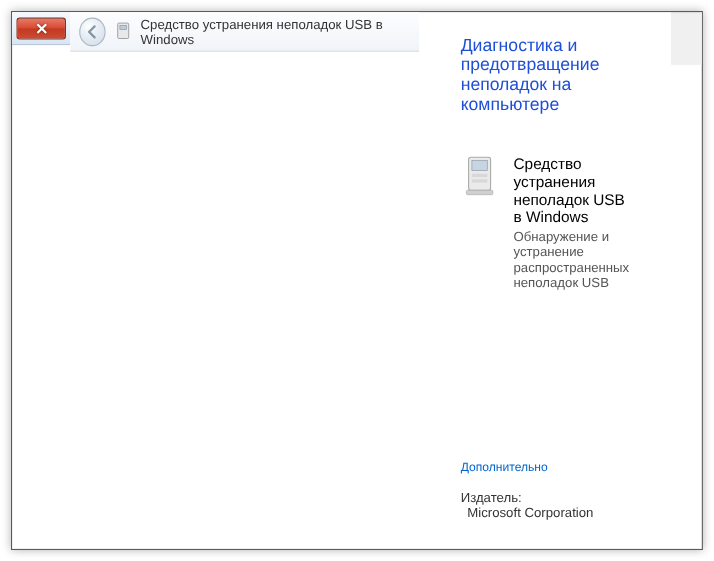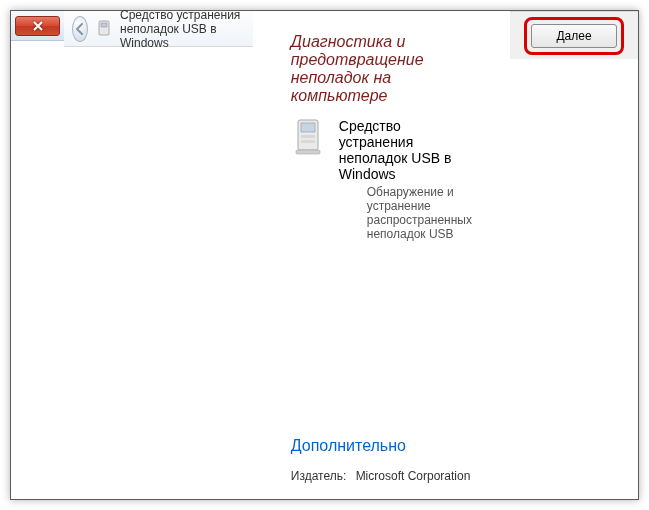--- a/index.html
+++ b/index.html
@@ -68,58 +68,56 @@
     display: flex; align-items: center; justify-content: center;
   }
   .header-title { color: #333; font-size: 12px; }
   .content {
     flex: 1;
     padding: 18px 38px 10px 38px;
     display: flex;
     flex-direction: column;
   }
   .main-heading {
-    color: #7f1d1d;
+    color: #1d4ed8;
     font-size: 16px;
     font-weight: normal;
-    margin: 4px 0 13px 0;
-    font-style: italic;
+    margin: 4px 0 36px 0;
   }
   .tool-row {
     display: flex;
     gap: 14px;
     margin-bottom: 4px;
   }
   .tool-icon {
     width: 34px; height: 40px;
     flex-shrink: 0;
     display: flex; align-items: flex-start; justify-content: center;
   }
   .tool-title {
     color: #000;
     font-size: 14px;
     margin-bottom: 3px;
   }
   .tool-desc {
     color: #555;
     font-size: 12px;
-    margin-left: 28px;
   }
   .spacer { flex: 1; }
   .link {
     color: #0066cc;
-    font-size: 16px;
+    font-size: 11px;
     cursor: pointer;
     display: inline-block;
   }
   .advanced { margin-bottom: 14px; }
   .publisher {
     color: #333;
     font-size: 12px;
-    margin-bottom: 6px;
+    margin-bottom: 16px;
   }
   .publisher-label { display: inline-block; }
   .publisher-value { display: inline-block; margin-left: 6px; }
   .privacy { margin-bottom: 4px; }
   .footer {
     height: 48px;
     background: #f0f0f0;
     border-top: 1px solid #dcdcdc;
     display: flex;
     align-items: center;
@@ -201,18 +199,15 @@
     </div>
 
     <div class="publisher">
       <span class="publisher-label">Издатель:</span>
       <span class="publisher-value">Microsoft Corporation</span>
     </div>
 
   </div>
 
   <div class="footer">
-    <span class="highlight-ring">
-      <button class="btn">Далее</button>
-    </span>
   </div>
 
 </div>
 
 </body></html>

